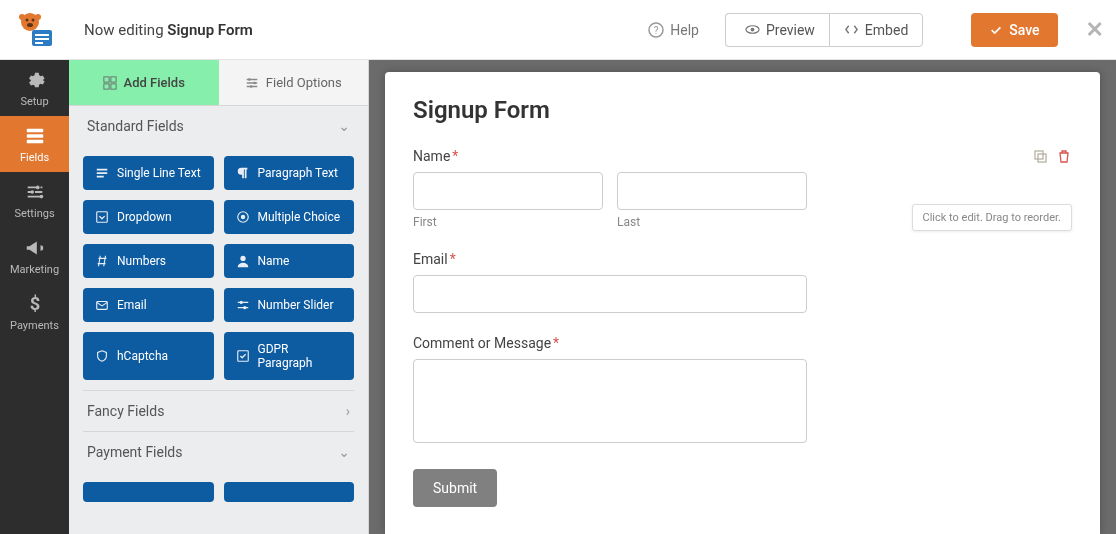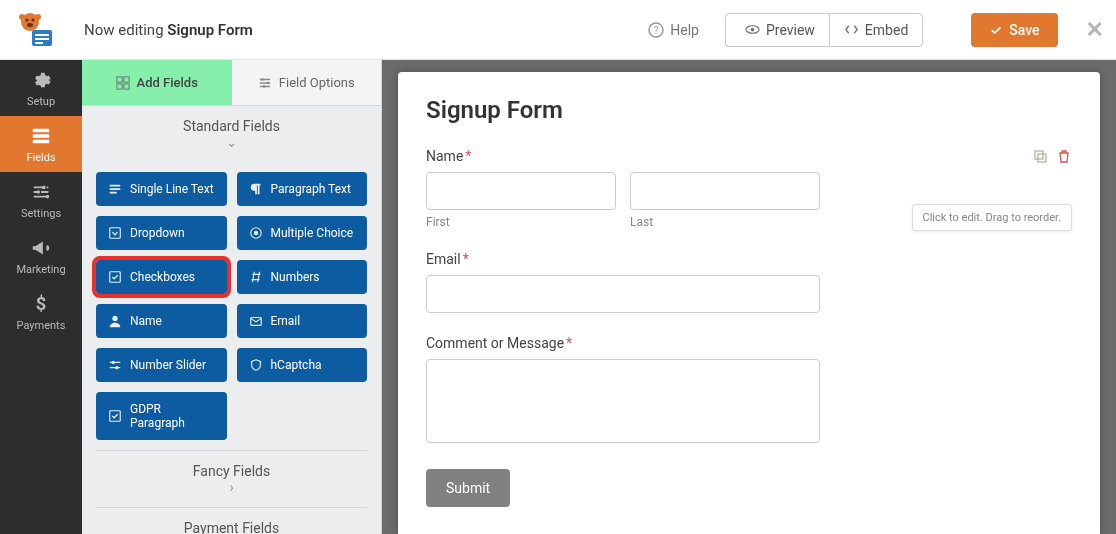--- a/index.html
+++ b/index.html
@@ -13,35 +13,35 @@
     .help-link { display: flex; align-items: center; gap: 6px; color: #777; font-size: 14px; cursor: pointer; margin-right: 16px; }
     .btn-group { display: flex; }
     .btn-outline { border: 1px solid #ccc; background: #fff; padding: 8px 14px; font-size: 14px; color: #555; display: flex; align-items: center; gap: 6px; cursor: pointer; }
     .btn-outline:first-child { border-radius: 4px 0 0 4px; border-right: none; padding-left: 19px; }
     .btn-outline:last-child { border-radius: 0 4px 4px 0; }
     .btn-save { background: #e27730; color: #fff; border: none; padding: 9px 18px; border-radius: 4px; font-size: 14px; display: flex; align-items: center; gap: 6px; cursor: pointer; font-weight: 500; margin-left: 38px; }
     .close-x { color: #b5b5b5; font-size: 22px; margin-left: 18px; cursor: pointer; font-weight: bold; }
     
     .main { display: flex; height: 474px; }
     
-    .vnav { width: 82px; background: #2d2d2d; display: flex; flex-direction: column; }
+    .vnav { width: 69px; background: #2d2d2d; display: flex; flex-direction: column; }
     .vnav-item { height: 56px; display: flex; flex-direction: column; align-items: center; justify-content: center; gap: 4px; color: #b9b9b9; font-size: 11px; cursor: pointer; }
     .vnav-item.active { background: #e27730; color: #fff; }
     .vnav-icon { width: 22px; height: 22px; }
     
     .sidebar { width: 300px; background: #ecedee; display: flex; flex-direction: column; border-right: 1px solid #d6d6d6; }
     .sidebar-tabs { display: flex; height: 46px; background: #f4f4f4; border-bottom: 1px solid #d6d6d6; }
     .sidebar-tab { flex: 1; display: flex; align-items: center; justify-content: center; gap: 7px; font-size: 13px; color: #666; cursor: pointer; }
     .sidebar-tab.active { background: #86efac; color: #444; font-weight: 500; }
     
     .sidebar-body { flex: 1; overflow-y: auto; padding: 0; position: relative; }
     .sidebar-body::-webkit-scrollbar { width: 6px; }
     .sidebar-body::-webkit-scrollbar-thumb { background: #bbb; border-radius: 3px; }
     
-    .section-header { padding: 12px 18px; font-size: 14px; color: #555; display: flex; align-items: center; justify-content: space-between; cursor: pointer; flex-direction: column; }
+    .section-header { padding: 12px 18px; font-size: 14px; color: #555; display: flex; align-items: center; justify-content: space-between; cursor: pointer; }
     .section-header .chev { color: #999; font-size: 14px; }
     .divider { height: 1px; background: #d6d6d6; margin: 0 14px; }
     
     .field-grid { display: grid; grid-template-columns: 1fr 1fr; gap: 10px; padding: 10px 14px; }
     .field-btn { background: #0d5ba1; color: #fff; border: none; border-radius: 4px; padding: 10px 12px; font-size: 12px; display: flex; align-items: center; gap: 8px; cursor: pointer; text-align: left; }
     .field-btn.highlighted { outline: 4px solid #e9302b; outline-offset: 0; }
     .field-btn-icon { width: 14px; height: 14px; flex-shrink: 0; opacity: 0.9; }
     
     .canvas { flex: 1; background: #6b6b6b; padding: 12px 16px 0 16px; overflow: hidden; }
     .page { background: #fff; border-radius: 4px 4px 0 0; padding: 24px 28px; height: 100%; box-shadow: 0 0 8px rgba(0,0,0,0.25); overflow-y: auto; }
@@ -211,29 +211,20 @@
             <span>Dropdown</span>
           </button>
           <button class="field-btn">
             <span class="field-btn-icon icon">
               <svg viewBox="0 0 16 16" width="14" height="14">
                 <circle cx="8" cy="8" r="6" fill="none" stroke="currentColor" stroke-width="1.3"></circle>
                 <circle cx="8" cy="8" r="2.5" fill="currentColor"></circle>
               </svg>
             </span>
             <span>Multiple Choice</span>
-          </button>
-          <button class="field-btn highlighted">
-            <span class="field-btn-icon icon">
-              <svg viewBox="0 0 16 16" width="14" height="14">
-                <rect x="2" y="2" width="12" height="12" rx="1" fill="none" stroke="currentColor" stroke-width="1.3"></rect>
-                <path d="M5 8l2 2 4-4" fill="none" stroke="currentColor" stroke-width="1.5"></path>
-              </svg>
-            </span>
-            <span>Checkboxes</span>
           </button>
           <button class="field-btn">
             <span class="field-btn-icon icon">
               <svg viewBox="0 0 16 16" width="14" height="14">
                 <path d="M4 5h9M3 11h9M6 2l-2 12M12 2l-2 12" stroke="currentColor" stroke-width="1.3"></path>
               </svg>
             </span>
             <span>Numbers</span>
           </button>
           <button class="field-btn">

